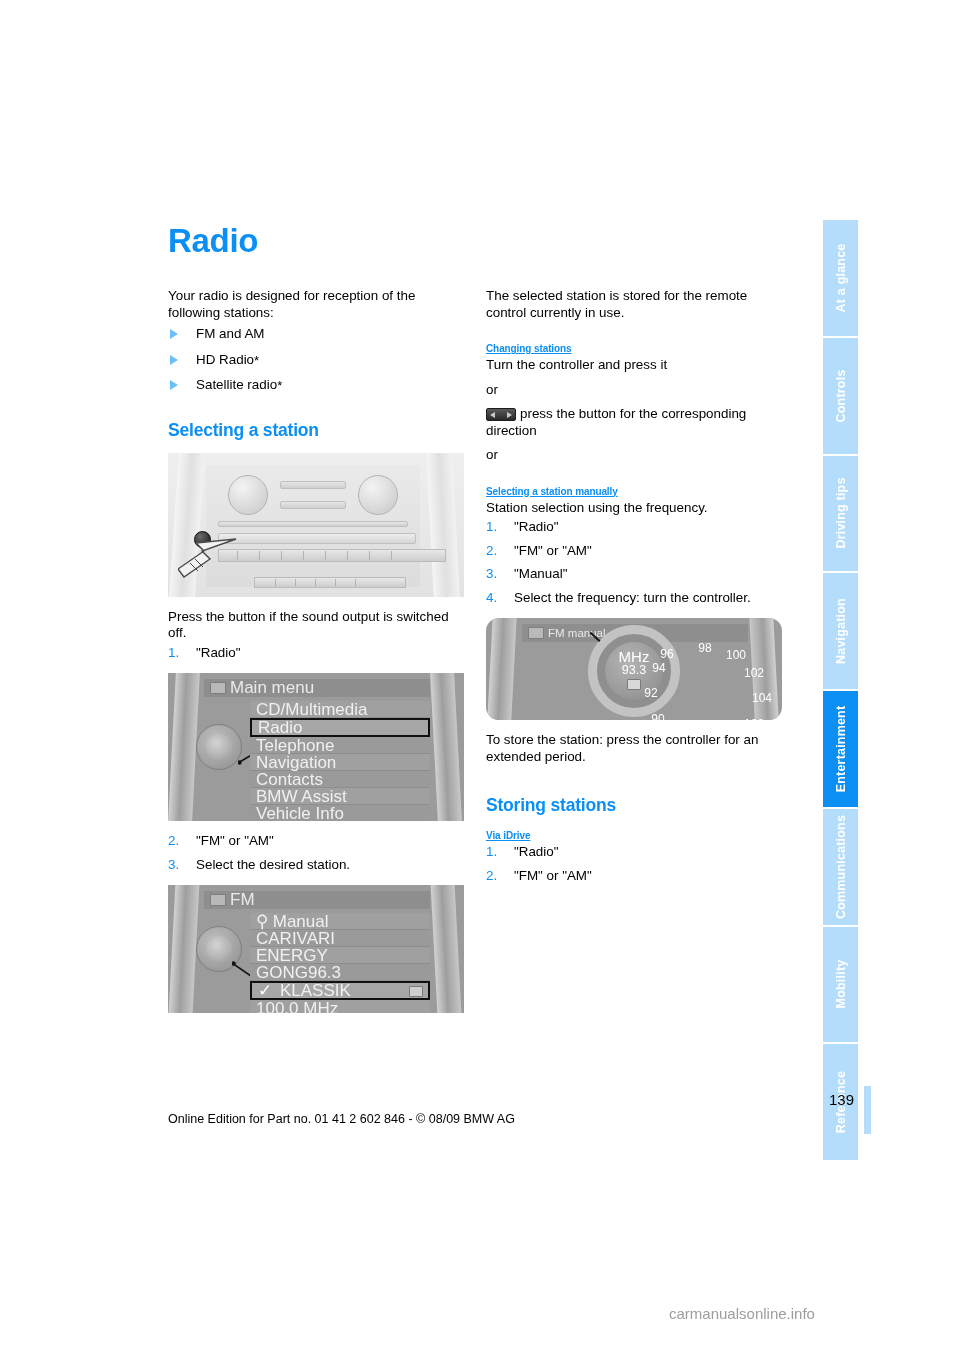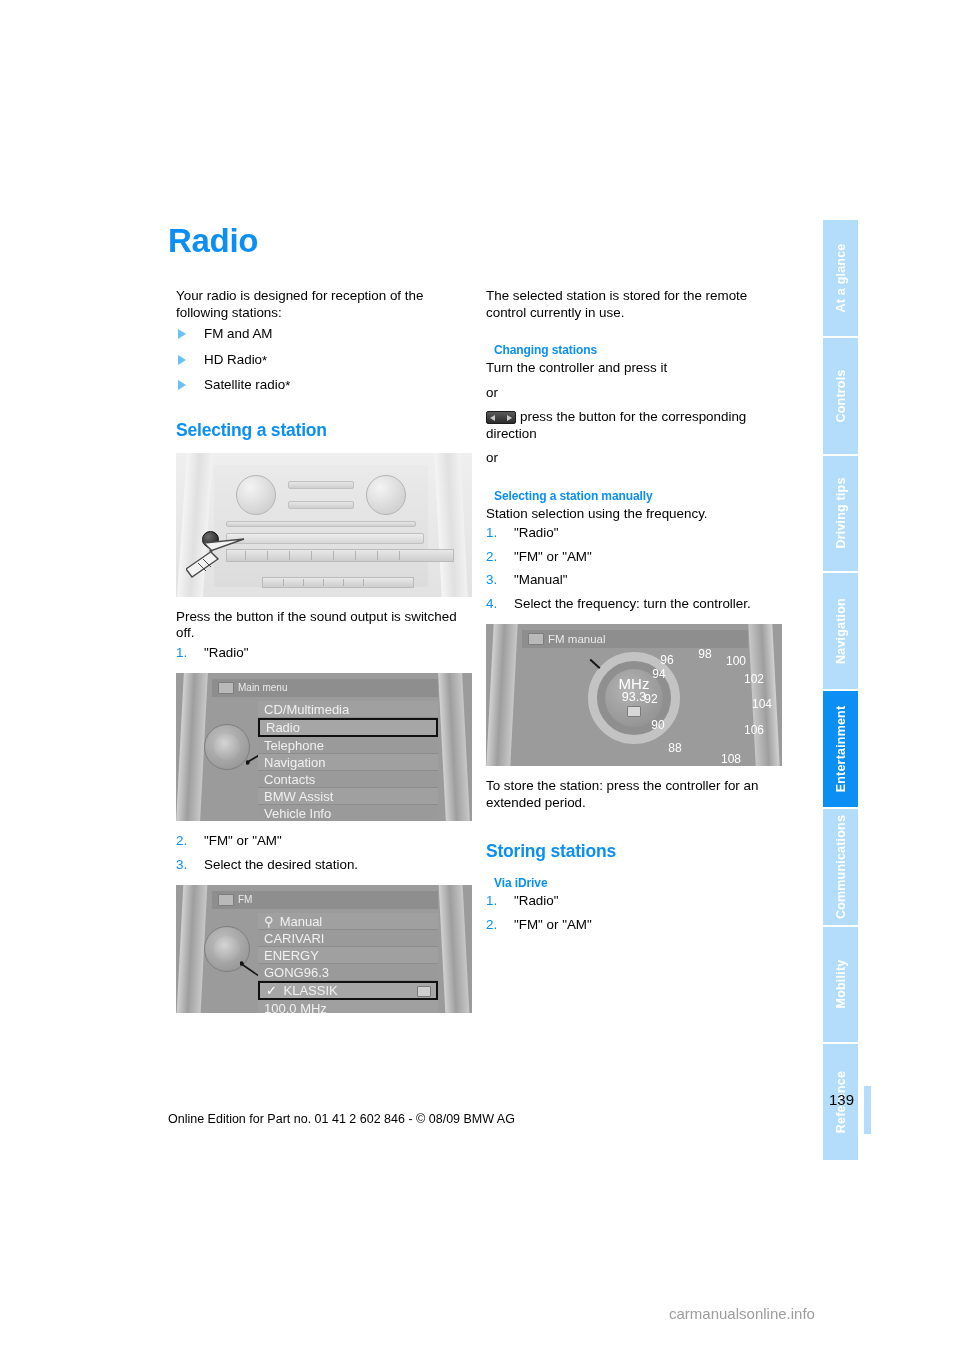--- a/index.html
+++ b/index.html
@@ -33,38 +33,39 @@
   .tab .lbl {
     position:absolute;
     left:50%; top:50%;
     transform:translate(-50%,-50%) rotate(-90deg);
     white-space:nowrap;
     letter-spacing:0.2px;
   }
 
   
   .col { position:absolute; width:296px; }
-  .colL { left:176px; top:288px; }
+  .colL { left:168px; top:288px; }
   .colR { left:486px; top:288px; }
 
   h1.title {
     position:absolute; left:168px; top:222px;
     margin:0; padding:0;
     font-size:33px; font-weight:bold;
     color:#0b8ff5; letter-spacing:-0.3px;
   }
   h2.sec {
     margin:0 0 6px 0; padding:0;
     font-size:17.5px; font-weight:bold; color:#0b8ff5;
     letter-spacing:-0.2px;
   }
   h3.sub {
-    margin:0 0 3px 8px; padding:0;
-    font-size:12px; font-weight:bold; color:#0b8ff5;
+    margin:0 0 3px 0; padding:0;
+    font-size:10px; font-weight:bold; color:#0b8ff5;
     letter-spacing:-0.1px;
+    text-decoration:underline;
   }
   p.t { margin:0 0 3px 0; font-size:13.4px; line-height:16.5px; color:#000; }
 
   ul.bul { list-style:none; margin:5px 0 0 0; padding:0; }
   ul.bul li {
     position:relative; padding-left:28px;
     font-size:13.4px; line-height:16.5px; margin-bottom:9px; color:#000;
   }
   ul.bul li .tri {
     position:absolute; left:2px; top:3px;
@@ -147,30 +148,30 @@
   .idrive { background:#9b9b9b; }
   .idrive .bezelL, .idrive .bezelR {
     position:absolute; top:0; bottom:0; width:24px;
     background:linear-gradient(90deg,#d2d2d2,#9e9e9e 45%,#c8c8c8);
   }
   .idrive .bezelL { left:4px; transform:skewX(-3deg); }
   .idrive .bezelR { right:6px; transform:skewX(3deg); }
   .idrive .hdr {
     position:absolute; left:36px; right:34px; top:6px; height:18px;
     background:#8e8e8e; color:#eaeaea;
-    font-size:10px; line-height:18px; padding-left:26px;
+    font-size:17px; line-height:18px; padding-left:26px;
   }
   .idrive .hdricon {
     position:absolute; left:6px; top:3px; width:16px; height:12px;
     background:#b9b9b9; border:1px solid #7d7d7d; border-radius:1px;
   }
   .idrive .list { position:absolute; left:82px; right:34px; top:28px; }
   .idrive .row {
     height:17px; line-height:17px;
-    color:#f0f0f0; font-size:13px; padding-left:6px;
+    color:#f0f0f0; font-size:17px; padding-left:6px;
     border-bottom:1px solid #8d8d8d;
     background:#a0a0a0;
     position:relative;
   }
   .idrive .row.alt { background:#9a9a9a; }
   .idrive .row.sel {
     border:2px solid #101010; background:#a6a6a6; height:19px; line-height:15px;
     z-index:2;
   }
   .idrive .check { color:#fff; margin-right:3px; }
@@ -409,21 +410,21 @@
       <li>
         <span class="idx">3.</span>
         <span>"Manual"</span>
       </li>
       <li>
         <span class="idx">4.</span>
         <span>Select the frequency: turn the controller.</span>
       </li>
     </ol>
 
-    <div class="fig dialfig" style="height:142px;">
+    <div class="fig dialfig" style="height:102px;border-radius:13px;">
       <div class="bezelL" style="position:absolute;left:4px;top:0;bottom:0;width:24px;background:linear-gradient(90deg,#d2d2d2,#9e9e9e 45%,#c8c8c8);transform:skewX(-3deg);"></div>
       <div class="bezelR" style="position:absolute;right:6px;top:0;bottom:0;width:24px;background:linear-gradient(90deg,#c8c8c8,#9e9e9e 55%,#d2d2d2);transform:skewX(3deg);"></div>
       <div class="hdr" style="position:absolute;left:36px;right:34px;top:6px;height:18px;background:#8e8e8e;color:#eaeaea;font-size:11.5px;line-height:18px;padding-left:26px;">
         <div class="hdricon" style="position:absolute;left:6px;top:3px;width:16px;height:12px;background:#b9b9b9;border:1px solid #7d7d7d;border-radius:1px;"></div>
         <span>FM manual</span>
       </div>
 
       <div class="wheel"></div>
       <div class="hub">
         <div class="unit">MHz</div>

